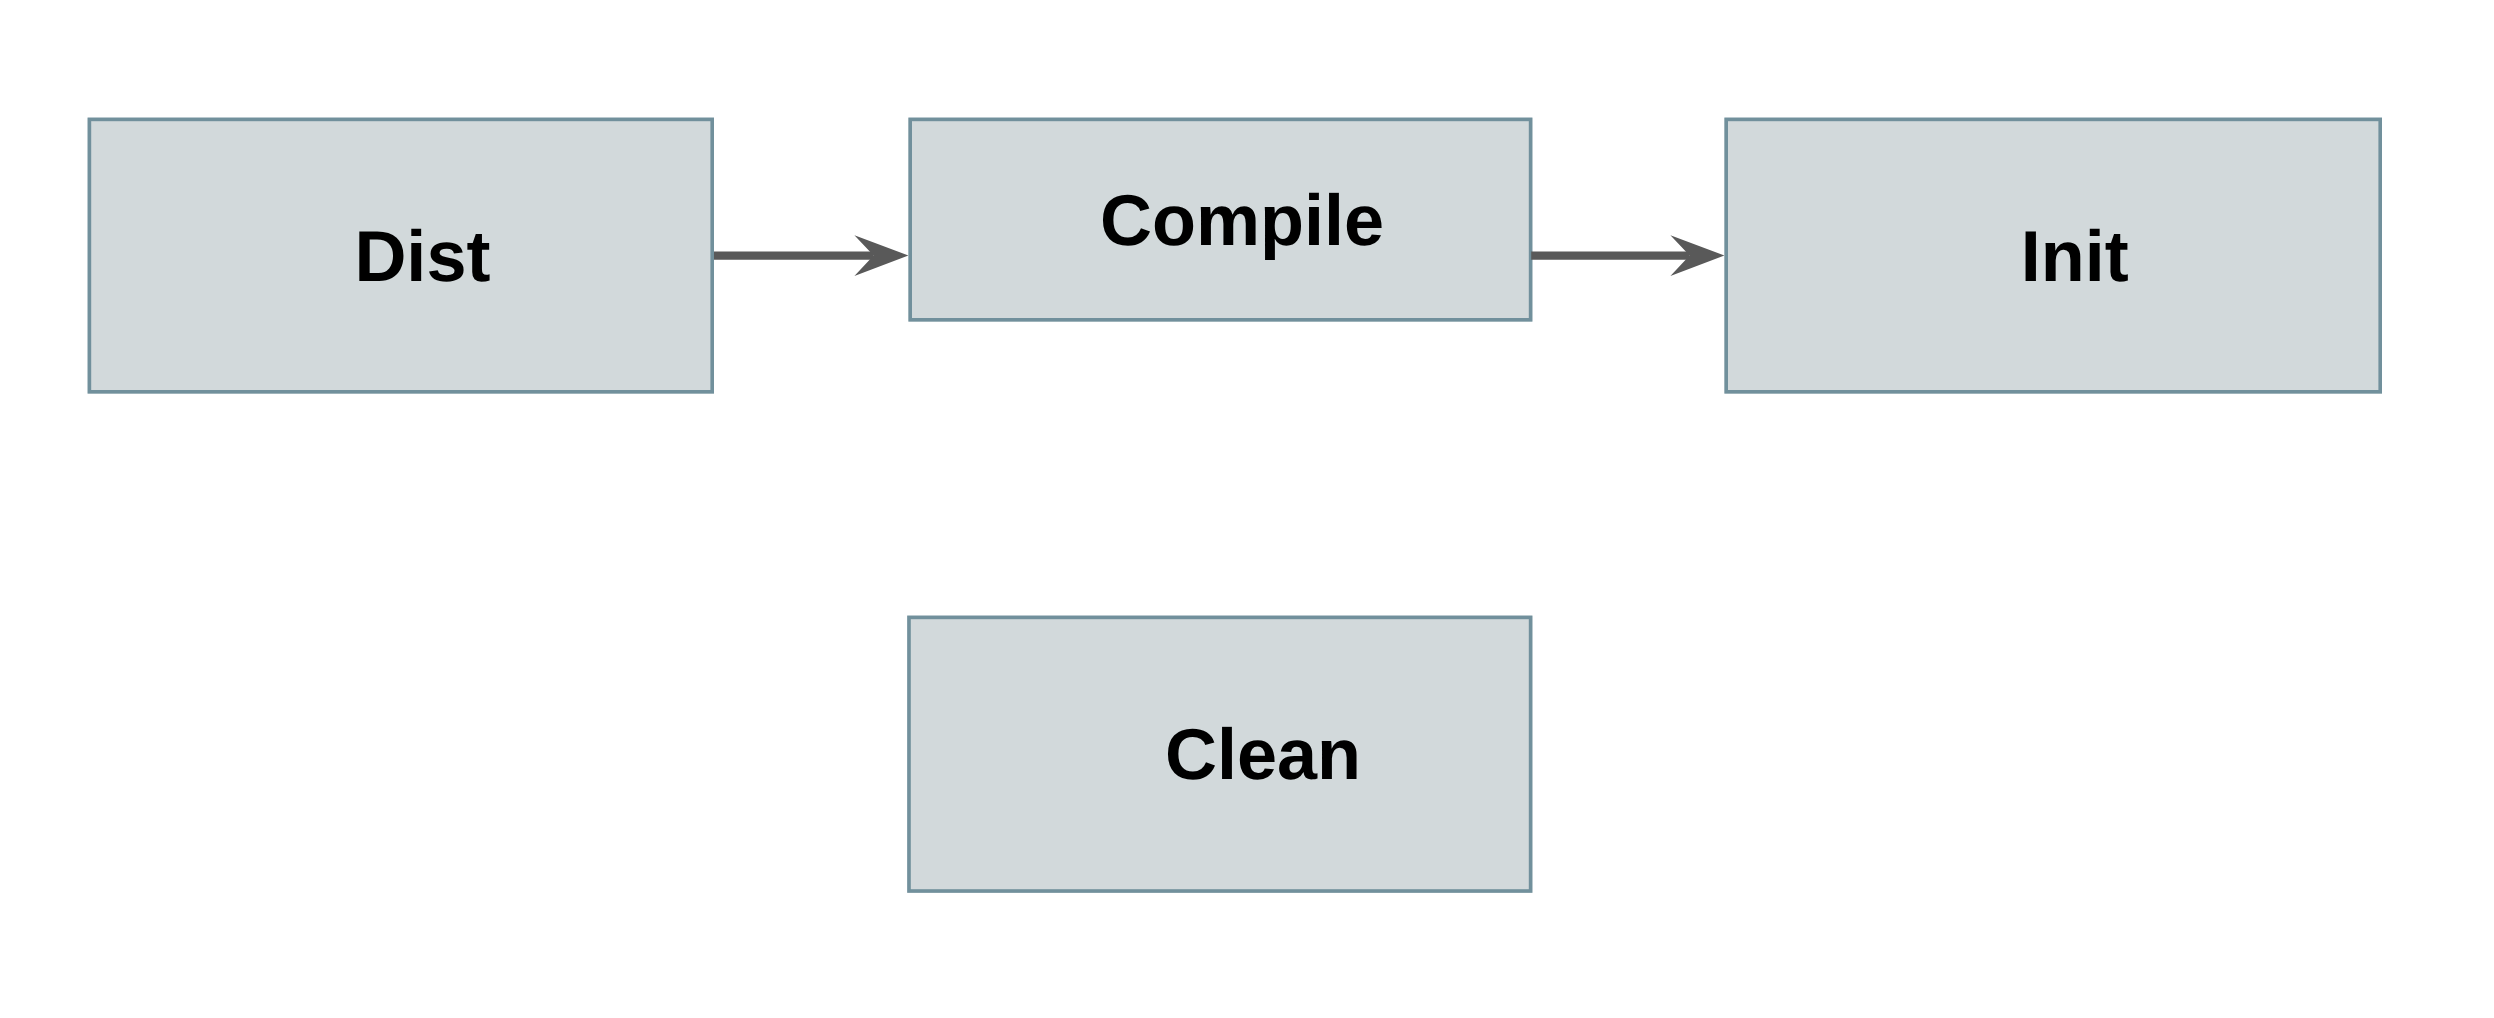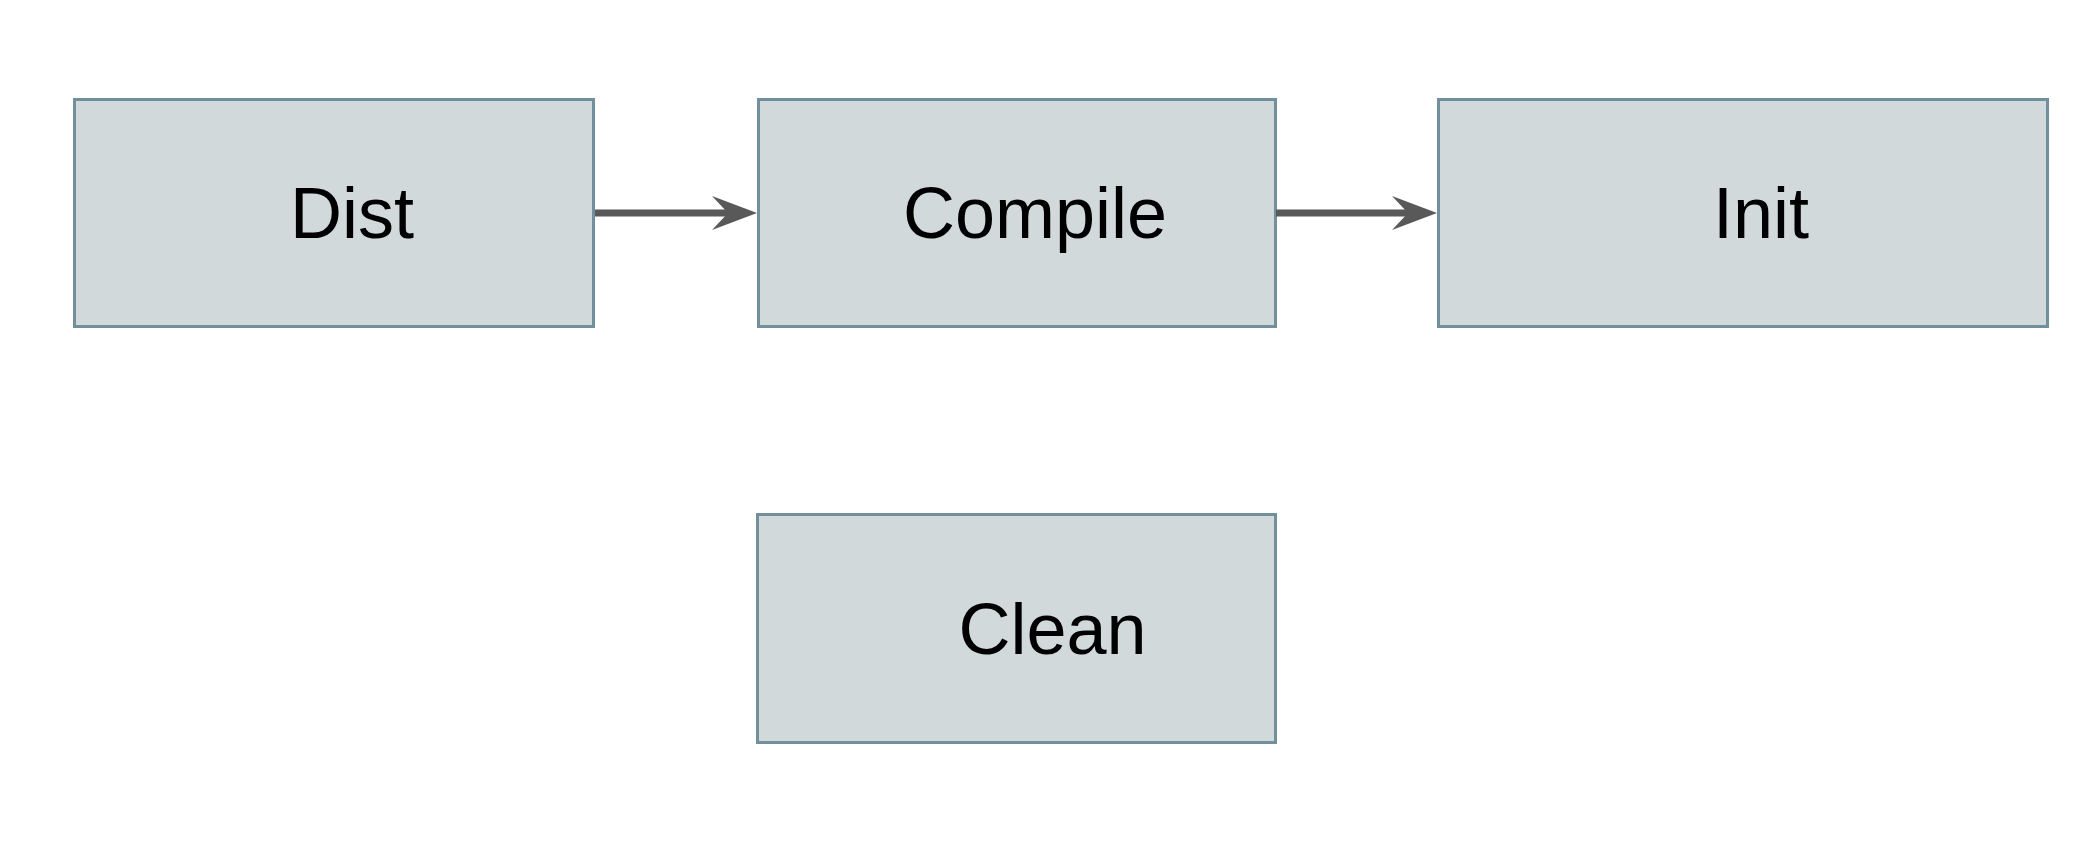--- a/index.html
+++ b/index.html
@@ -18,30 +18,30 @@
   .node {
     position: absolute;
     box-sizing: border-box;
     background: var(--node-fill, #d2d9db);
     border: 3px solid var(--node-border, #71909c);
     display: flex;
     align-items: center;
     justify-content: center;
   }
   .node-label {
-    font-size: 72px;
-    font-weight: 400;
+    font-size: 60px;
+    font-weight: 700;
     color: var(--text-color, #000000);
     white-space: nowrap;
     user-select: none;
     margin-left: 36px;
   }
   #node-dist    { left: 73px;   top: 98px;  width: 522px; height: 230px; }
-  #node-compile { left: 757px;  top: 98px;  width: 520px; height: 230px; }
-  #node-init    { left: 1437px; top: 98px;  width: 612px; height: 230px; }
+  #node-compile { left: 757px;  top: 98px;  width: 520px; height: 170px; }
+  #node-init    { left: 1437px; top: 98px;  width: 548px; height: 230px; }
   #node-clean   { left: 756px;  top: 513px; width: 521px; height: 231px; padding-left: 36px; }
 
   svg.arrow {
     position: absolute;
     overflow: visible;
     display: block;
   }
   #arrow-dist-compile    { left: 595px;  top: 183px; }
   #arrow-compile-init    { left: 1276px; top: 183px; }
   svg.arrow line    { stroke: var(--arrow-color, #595959); stroke-width: 7; }

